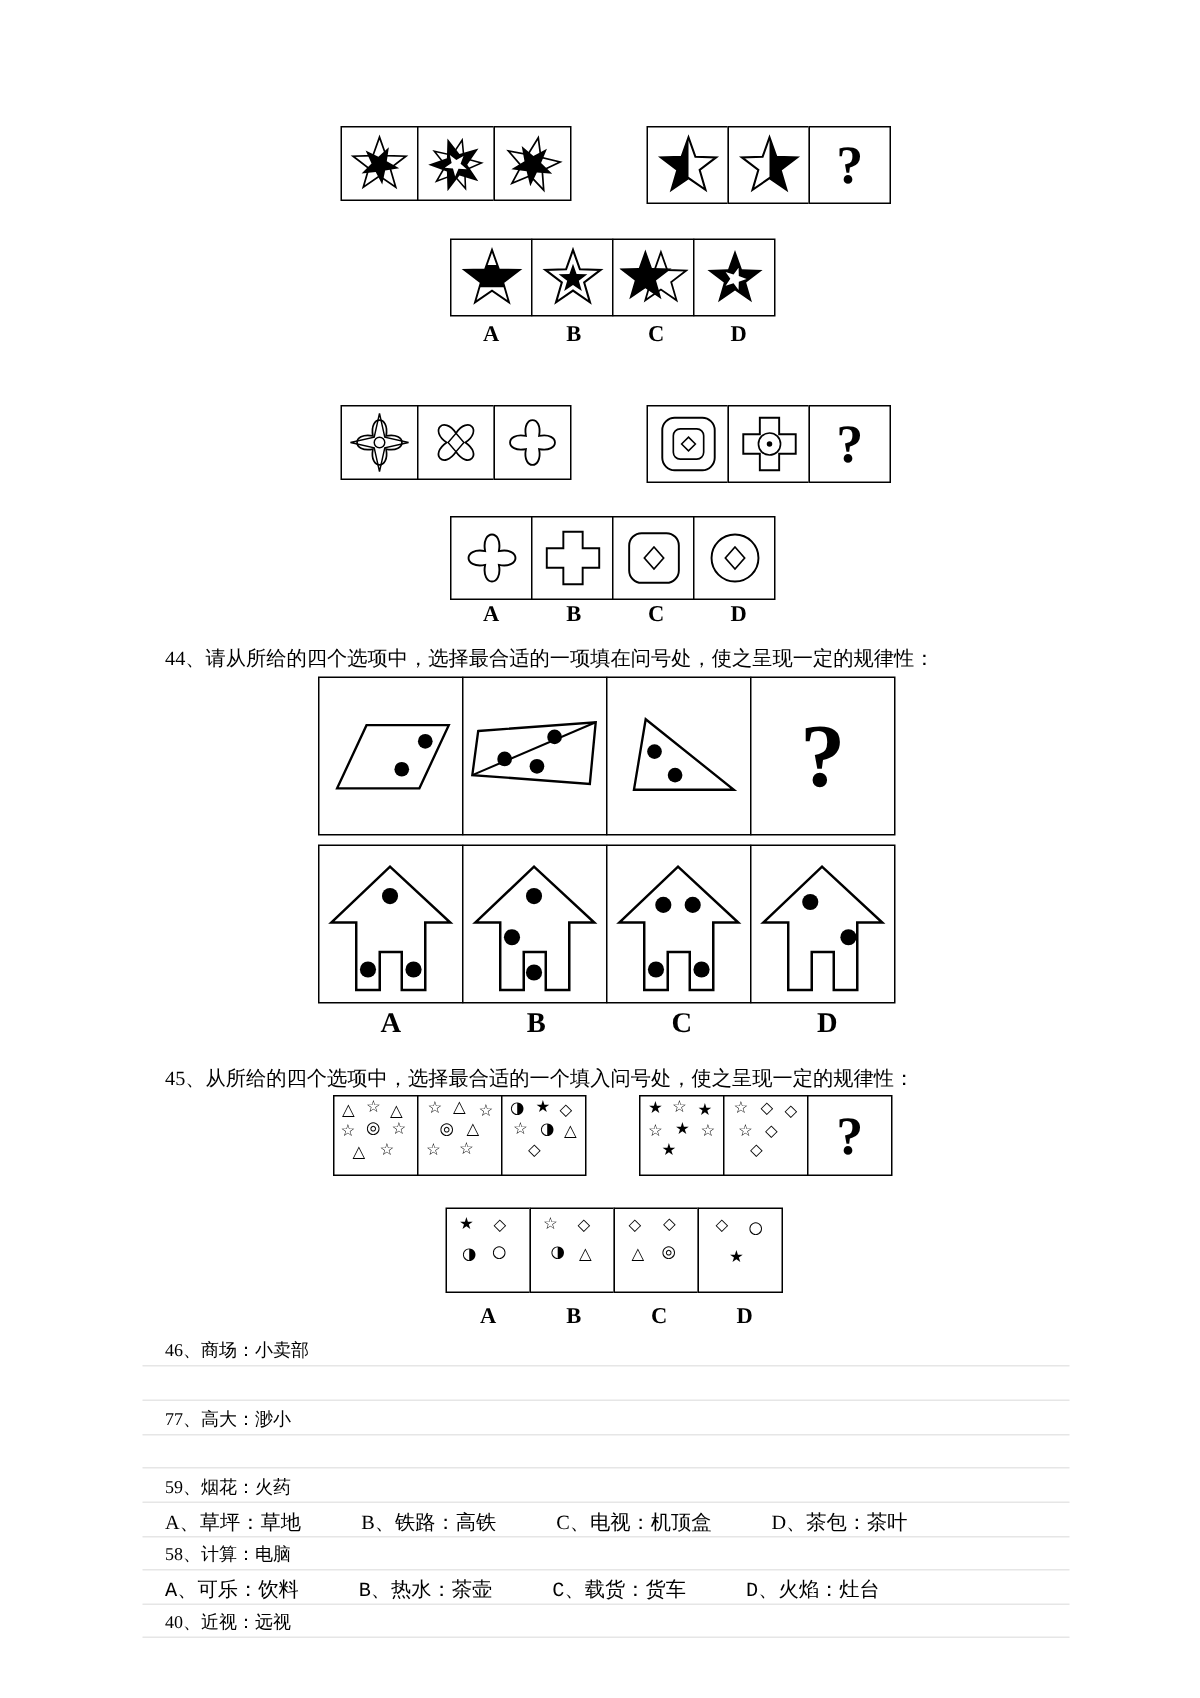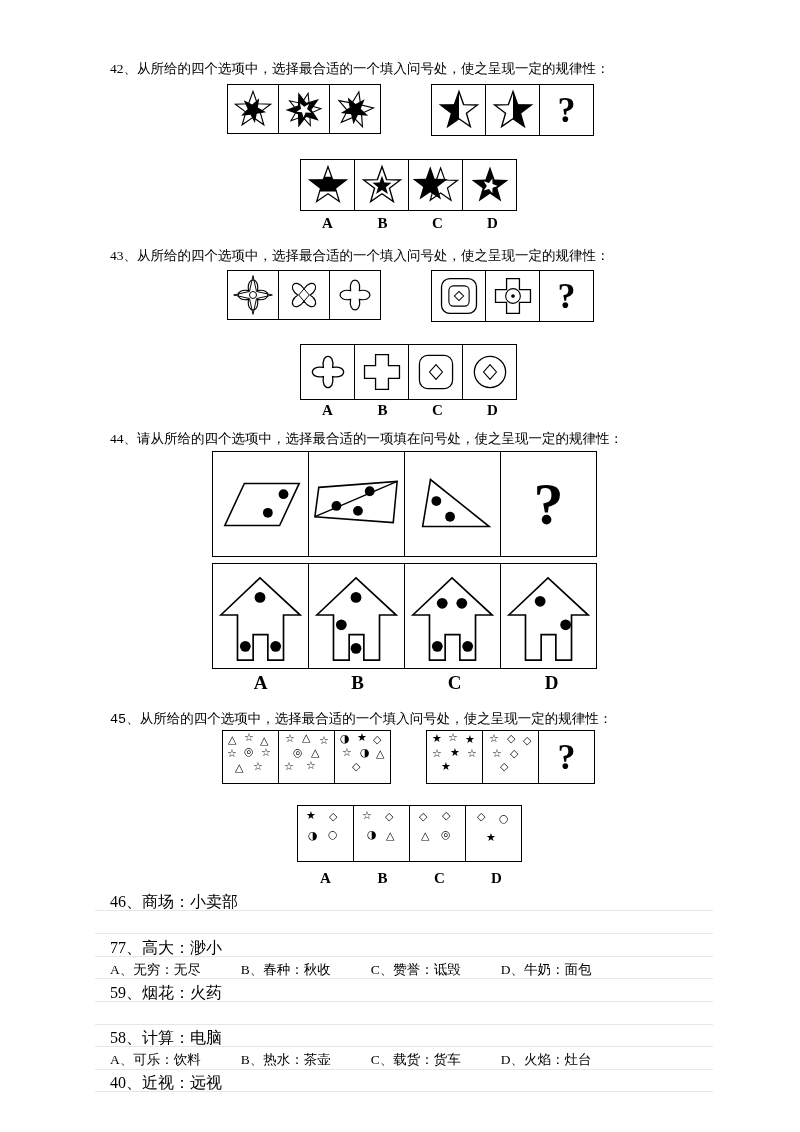--- a/index.html
+++ b/index.html
@@ -19,21 +19,21 @@
   .cell-45{width:57px;height:54px;}
   .cell-45a{width:57px;height:57px;}
   .qmark{font-size:36px;font-weight:bold;font-family:"Liberation Serif",serif;line-height:1;}
   .qmark-lg{font-size:60px;}
   .labels{position:absolute;display:flex;font-size:15px;font-weight:bold;}
   .labels span{width:55px;text-align:center;}
   .labels-44{font-size:19px;}
   .labels-44 span{width:97px;}
   .labels-45 span{width:57px;}
   .g{position:absolute;font-size:11px;line-height:1;font-family:"DejaVu Sans",sans-serif;}
-  .vq-stem{position:absolute;left:110px;font-size:16px;white-space:nowrap;}
+  .vq-stem{position:absolute;left:110px;font-size:12px;white-space:nowrap;}
   .vq-opts{position:absolute;left:110px;font-size:13.5px;white-space:nowrap;display:flex;}
   .vq-opts span{margin-right:40px;}
   .sep{position:absolute;left:95px;width:618px;border-top:1px solid #e6e6e6;height:0;}
   svg{display:block;}
 </style>
 </head>
 <body>
 
 <div class="page">
 
@@ -44,21 +44,20 @@
         </clipPath>
       <clipPath id="cp-right">
           <rect x="25" y="0" width="25" height="50"></rect>
         </clipPath>
       <clipPath id="cp-band">
           <rect x="0" y="16" width="50" height="16"></rect>
         </clipPath>
     </defs>
   </svg>
 
-  <div class="stem" style="left:110px;top:60px;">42、从所给的四个选项中，选择最合适的一个填入问号处，使之呈现一定的规律性：</div>
 
   <div class="figrow" style="left:227px;top:84px;">
     <div class="group">
       <div class="cell">
         <svg viewBox="0 0 50 50" width="44" height="44">
           <polygon points="25,5 30,19.1 45,19.5 33.1,28.6 37.3,43 25,34.5 12.7,43 16.9,28.6 5,19.5 20,19.1" fill="none" stroke="#000" stroke-width="1.3"></polygon>
           <polygon points="25,5 30,19.1 45,19.5 33.1,28.6 37.3,43 25,34.5 12.7,43 16.9,28.6 5,19.5 20,19.1" fill="#000" transform="translate(25 26) scale(0.72) rotate(28) translate(-25 -26)"></polygon>
         </svg>
       </div>
       <div class="cell">
@@ -121,21 +120,20 @@
       </svg>
     </div>
   </div>
   <div class="labels" style="left:300px;top:215px;">
     <span>A</span>
     <span>B</span>
     <span>C</span>
     <span>D</span>
   </div>
 
-  <div class="stem" style="left:110px;top:247px;">43、从所给的四个选项中，选择最合适的一个填入问号处，使之呈现一定的规律性：</div>
 
   <div class="figrow" style="left:227px;top:270px;">
     <div class="group">
       <div class="cell">
         <svg viewBox="0 0 50 50" width="44" height="44">
           <path d="M20,20 C17,4 33,4 30,20 C46,17 46,33 30,30 C33,46 17,46 20,30 C4,33 4,17 20,20 Z" fill="none" stroke="#000" stroke-width="1.3"></path>
           <polygon points="25,3 29,21 47,25 29,29 25,47 21,29 3,25 21,21" fill="none" stroke="#000" stroke-width="1.1"></polygon>
           <circle cx="25" cy="25" r="4" fill="none" stroke="#000" stroke-width="1.1"></circle>
         </svg>
       </div>
@@ -269,21 +267,21 @@
       </svg>
     </div>
   </div>
   <div class="labels labels-44" style="left:212px;top:672px;">
     <span>A</span>
     <span>B</span>
     <span>C</span>
     <span>D</span>
   </div>
 
-  <div class="stem" style="left:110px;top:710px;font-family:Liberation Mono, monospace;">45、从所给的四个选项中，选择最合适的一个填入问号处，使之呈现一定的规律性：</div>
+  <div class="stem" style="left:110px;top:710px;">45、从所给的四个选项中，选择最合适的一个填入问号处，使之呈现一定的规律性：</div>
 
   <div class="figrow" style="left:222px;top:730px;">
     <div class="group">
       <div class="cell cell-45">
           <span class="g" style="left: 5px; top: 3px;">△</span>
           <span class="g" style="left: 21px; top: 1px;">☆</span>
           <span class="g" style="left: 37px; top: 4px;">△</span>
           <span class="g" style="left: 4px; top: 17px;">☆</span>
           <span class="g" style="left: 21px; top: 15px;">◎</span>
           <span class="g" style="left: 38px; top: 16px;">☆</span>
@@ -372,31 +370,31 @@
   <div class="sep" style="top:978px;"></div>
   <div class="sep" style="top:1001px;"></div>
   <div class="sep" style="top:1024px;"></div>
   <div class="sep" style="top:1046px;"></div>
   <div class="sep" style="top:1069px;"></div>
   <div class="sep" style="top:1091px;"></div>
 
   <div class="vq-stem" style="top:892px;">46、商场：小卖部</div>
 
   <div class="vq-stem" style="top:938px;">77、高大：渺小</div>
-  <div class="vq-opts" style="top:961px;">
-    <span>A、无穷：无尽</span>
-    <span>B、春种：秋收</span>
-    <span>C、赞誉：诋毁</span>
-    <span>D、牛奶：面包</span>
-  </div>
 
   <div class="vq-stem" style="top:983px;">59、烟花：火药</div>
+  <div class="vq-opts" style="top:1006px;">
+    <span>A、草坪：草地</span>
+    <span>B、铁路：高铁</span>
+    <span>C、电视：机顶盒</span>
+    <span>D、茶包：茶叶</span>
+  </div>
 
   <div class="vq-stem" style="top:1028px;">58、计算：电脑</div>
-  <div class="vq-opts" style="top:1051px;">
+  <div class="vq-opts" style="top:1051px;font-family:Liberation Mono, monospace;">
     <span>A、可乐：饮料</span>
     <span>B、热水：茶壶</span>
     <span>C、载货：货车</span>
     <span>D、火焰：灶台</span>
   </div>
 
   <div class="vq-stem" style="top:1073px;">40、近视：远视</div>
 
 </div>
 

